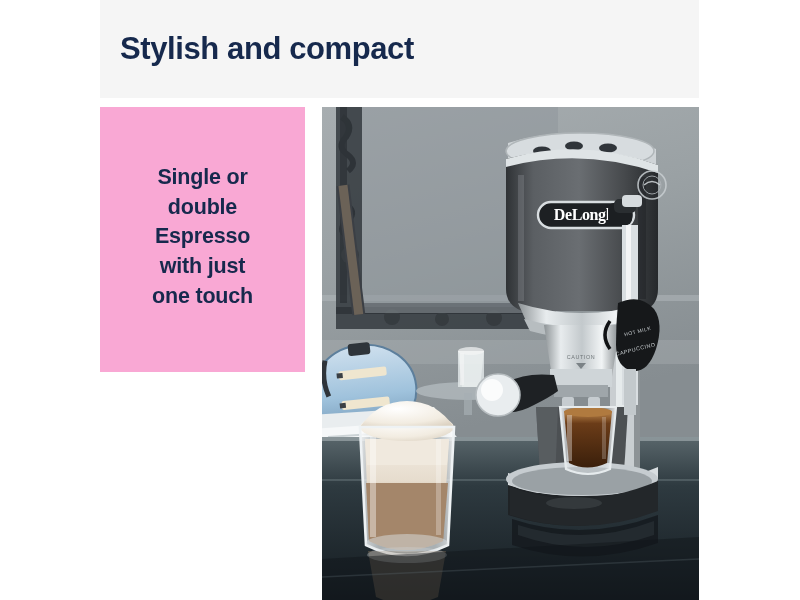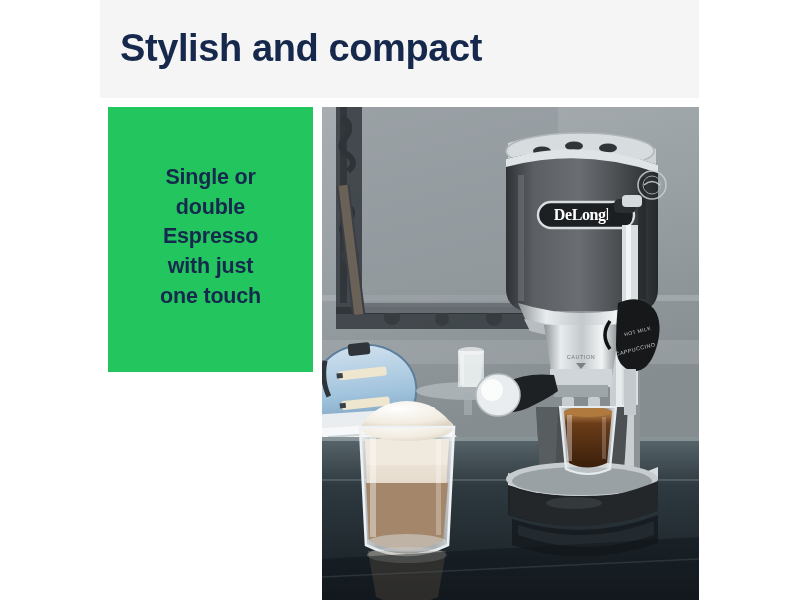--- a/index.html
+++ b/index.html
@@ -28,33 +28,33 @@
     left: 100px;
     top: 0px;
     width: 599px;
     height: 98px;
     background: #f5f5f5;
     display: flex;
     align-items: center;
   }
   .header-title {
     margin-left: 20px;
-    font-size: 38px;
+    font-size: 31px;
     font-weight: bold;
     letter-spacing: -0.4px;
     color: #16294d;
     line-height: 1.05;
   }
 
   
   .feature-panel {
     position: absolute;
-    left: 108px;
+    left: 100px;
     width: 205px;
-    background: #22c55e;
+    background: #f9a8d4;
     display: flex;
     flex-direction: column;
     align-items: center;
     justify-content: flex-start;
     box-sizing: border-box;
   }
   .feature-panel.one {
     top: 107px;
     height: 265px;
     padding-top: 56px;

